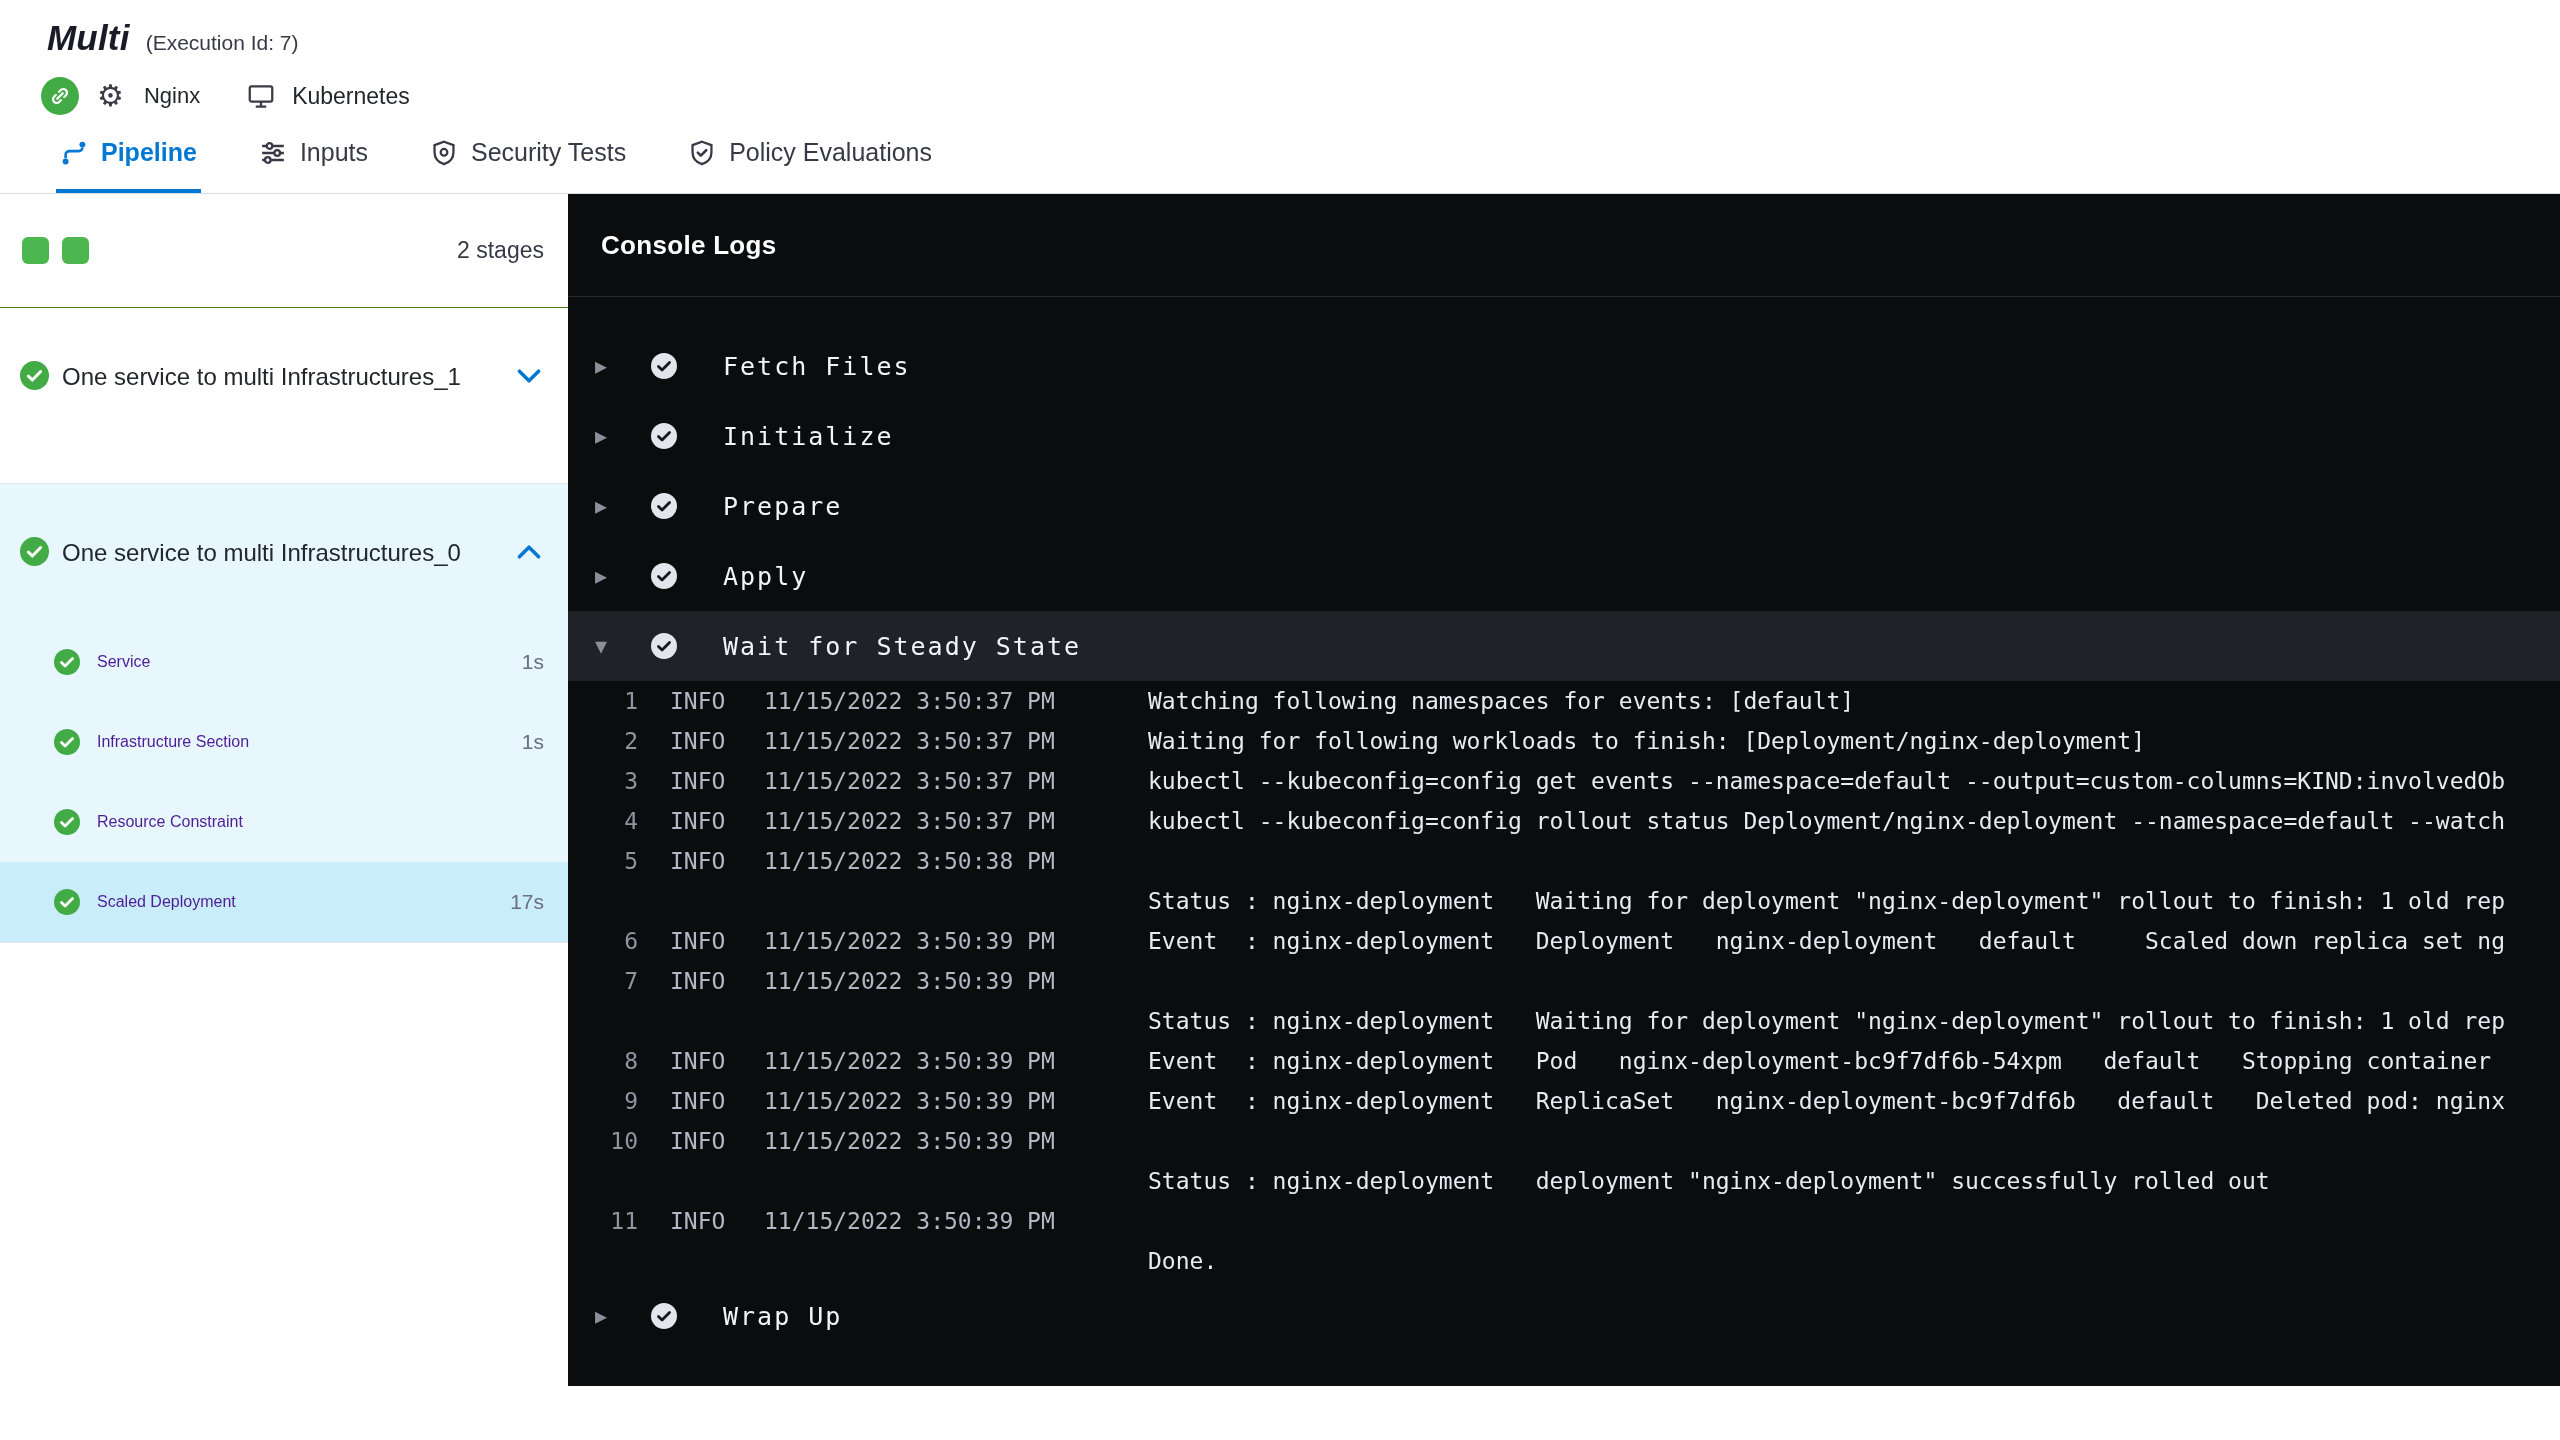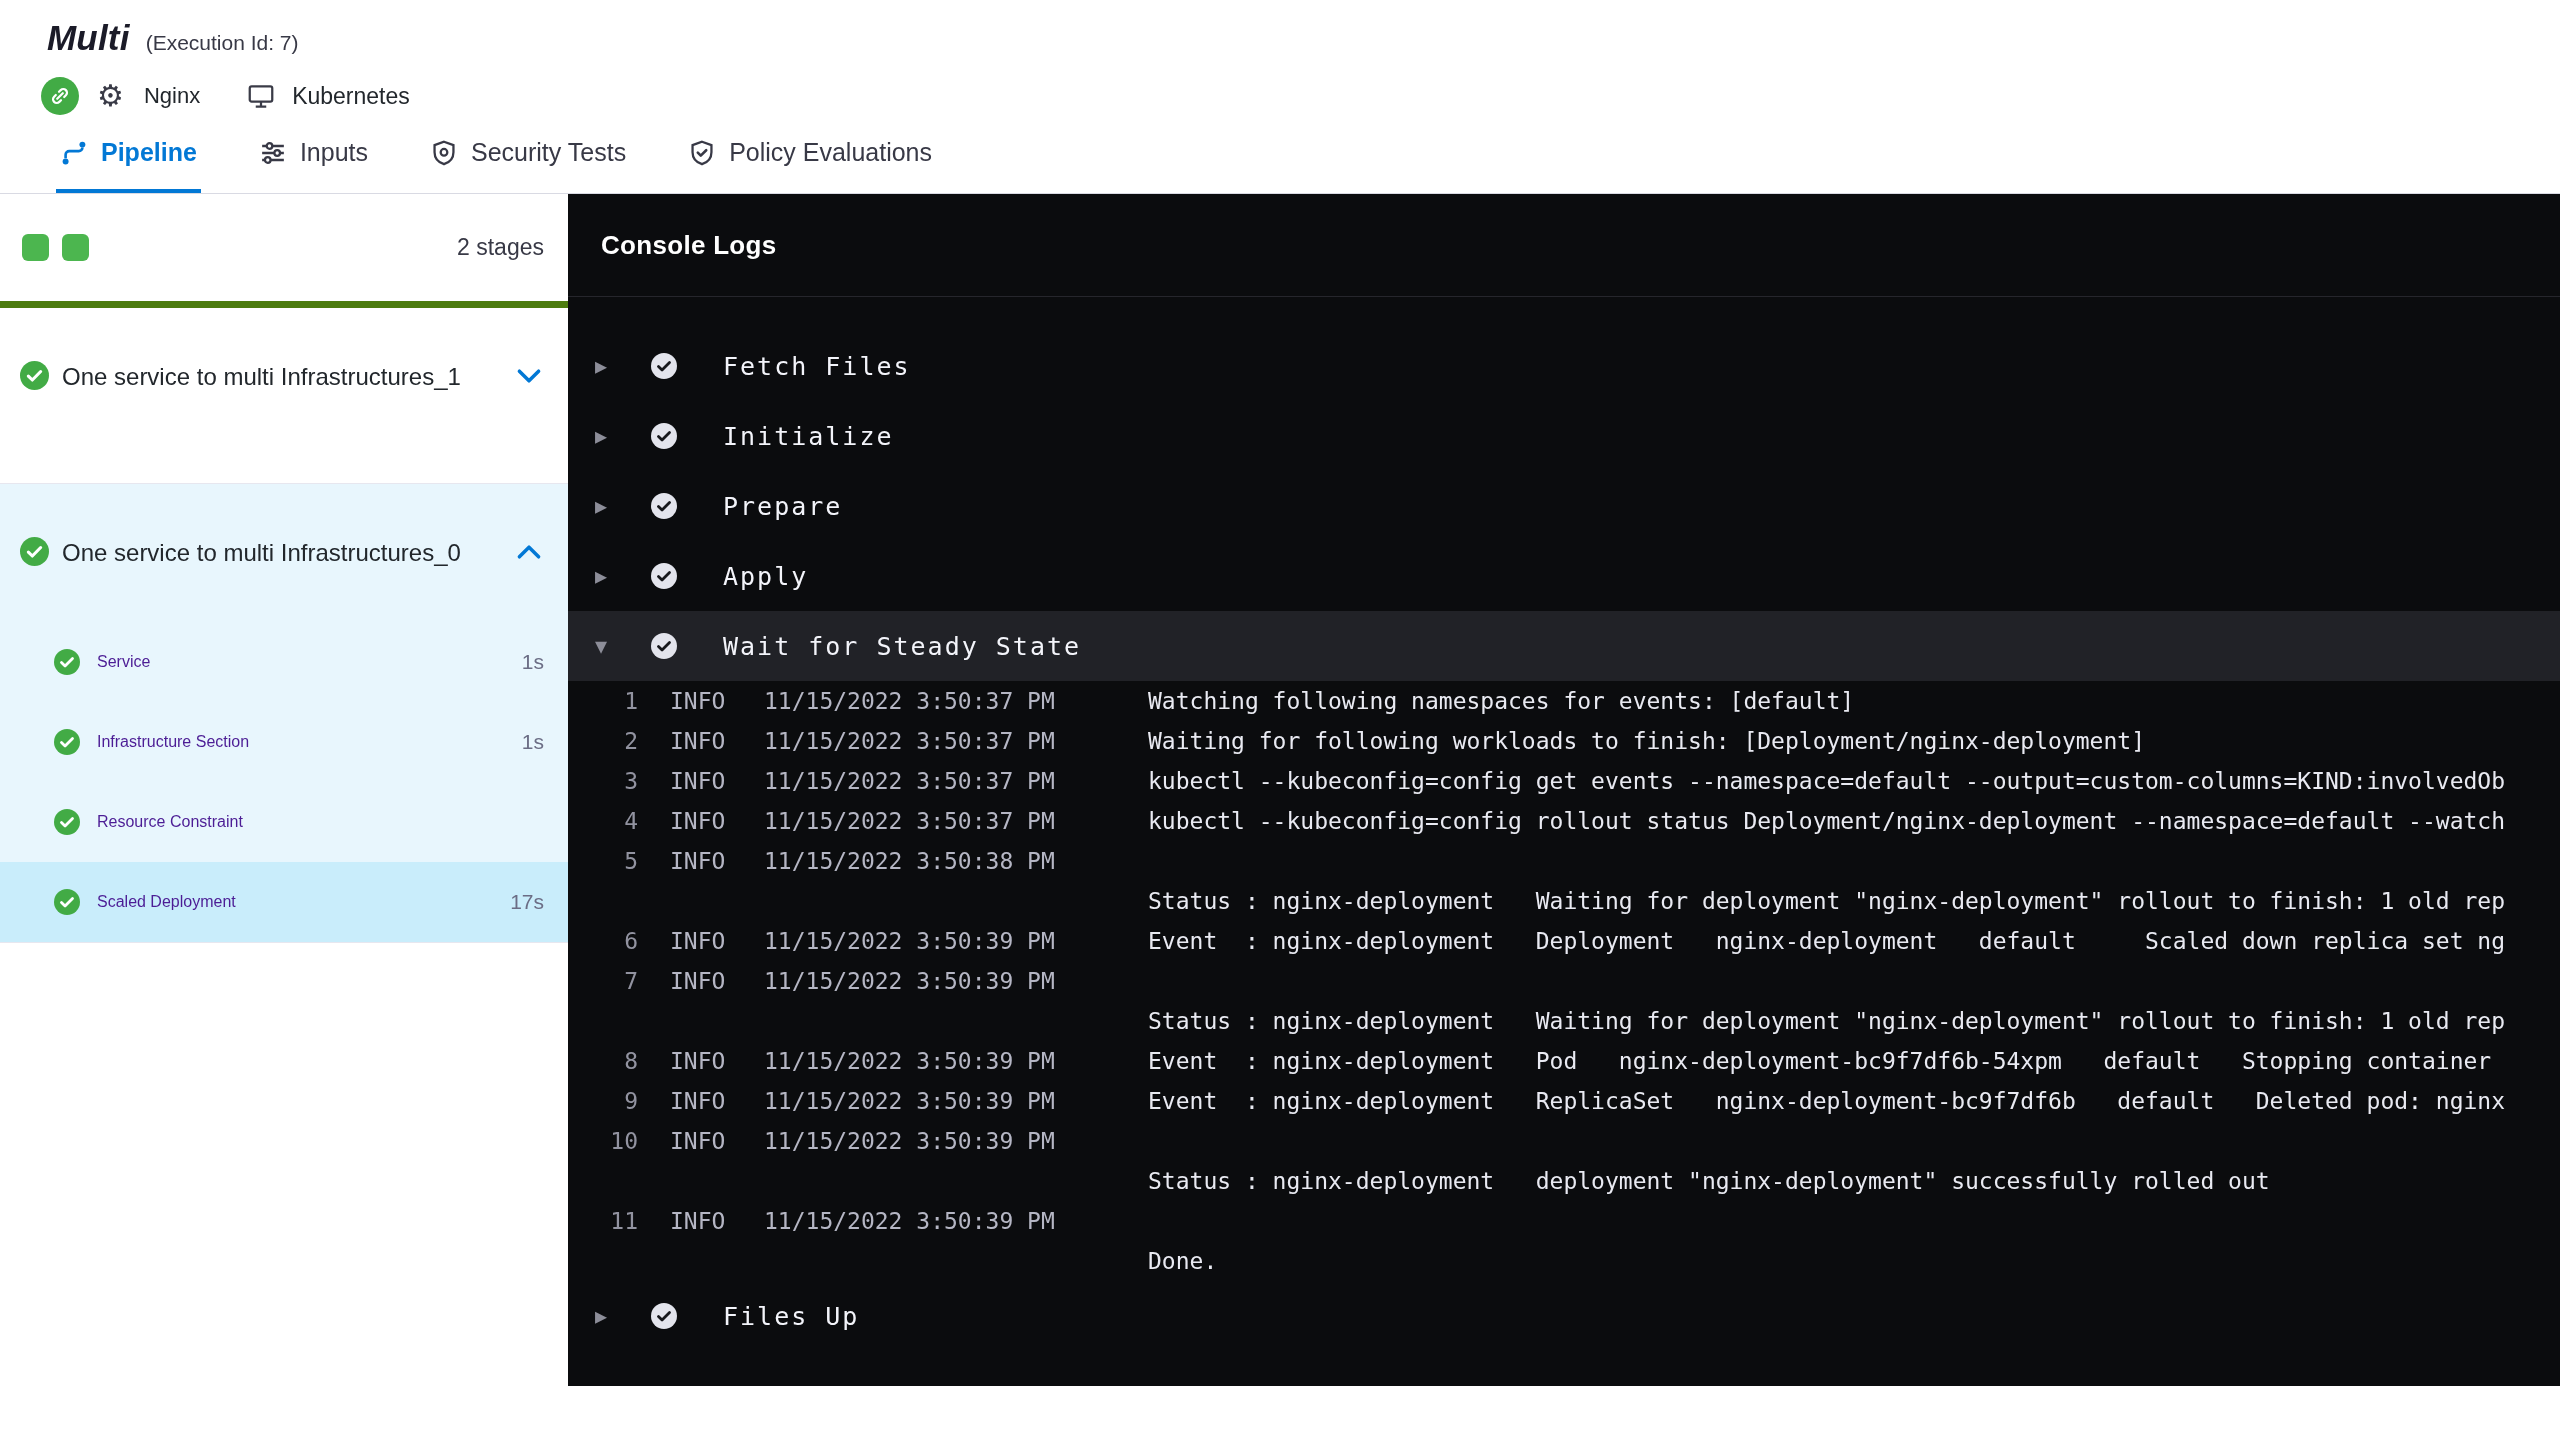--- a/index.html
+++ b/index.html
@@ -28,21 +28,21 @@
   .tab { display: flex; align-items: center; gap: 13px; margin-right: 54px; padding: 0 4px; font-size: 25px; font-weight: 500; color: #383946; border-bottom: 4px solid transparent; cursor: pointer; }
   .tab.active { color: #0278d5; font-weight: 600; border-bottom-color: #0278d5; }
   .tab svg { display: block; }
 
   
   .main { display: flex; height: 1192px; }
   .sidebar { width: 568px; flex: 0 0 568px; background: #fff; display: flex; flex-direction: column; }
   .console { flex: 1; background: #0b0c0e; color: #e4e5ee; overflow: hidden; }
 
   
-  .summary { height: 114px; display: flex; align-items: center; padding: 0 24px 0 22px; border-bottom: 7px solid #4d7c0f; }
+  .summary { height: 114px; display: flex; align-items: center; padding: 0 24px 0 22px; border-bottom: 1px solid #4d7c0f; }
   .squares { display: flex; gap: 13px; }
   .square { width: 27px; height: 27px; border-radius: 6px; background: #4cb64f; }
   .stage-count { margin-left: auto; font-size: 23px; color: #383946; }
 
   .stage-card { position: relative; min-height: 176px; padding: 50px 100px 34px 20px; border-bottom: 1px solid #e7e7ef; background: #fff; cursor: pointer; }
   .stage-title { font-size: 24px; line-height: 37px; color: #22272c; max-width: 390px; }
   .stage-check { display: inline-block; vertical-align: -5px; margin-right: 13px; }
   .stage-chevron { position: absolute; right: 26px; top: 60px; }
 
   .stage-expanded { background: #e8f6fd; border-bottom: 1px solid #e7e7ef; }
@@ -379,19 +379,19 @@
       </div>
 
       <div class="console-step">
         <span class="chev">▸</span>
         <span class="console-check">
           <svg width="26" height="26" viewBox="0 0 16 16">
               <circle cx="8" cy="8" r="8" fill="#e3e4ec"></circle>
               <path d="M4.6 8.3l2.2 2.2 4.6-4.7" stroke="#17181c" stroke-width="1.7" fill="none" stroke-linecap="round" stroke-linejoin="round"></path>
             </svg>
         </span>
-        <span class="console-step-name">Files Up</span>
+        <span class="console-step-name">Wrap Up</span>
       </div>
 
     </div>
   </div>
 
 </div>
 
 </body></html>

